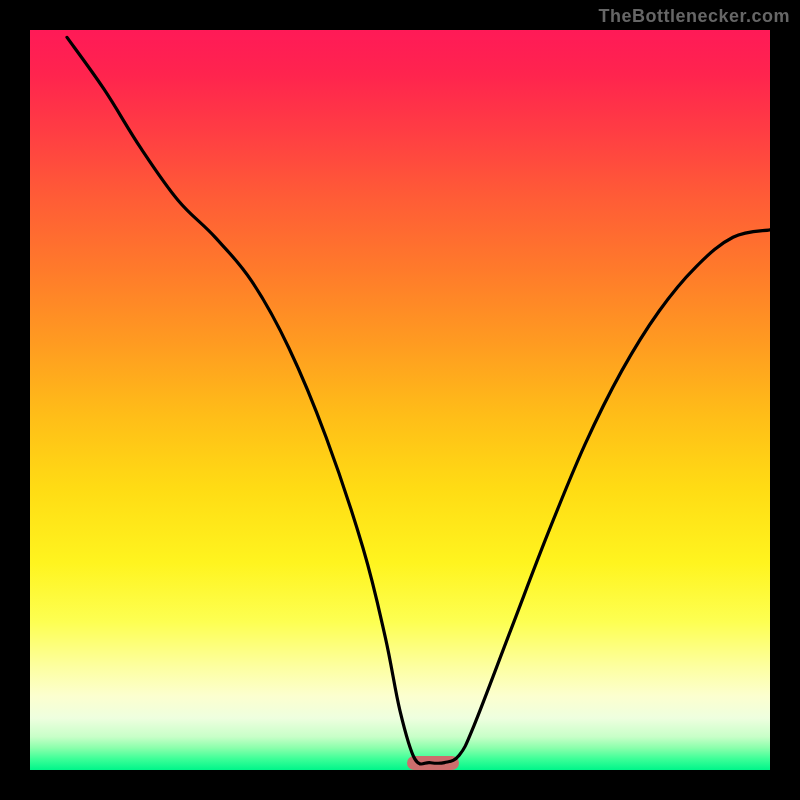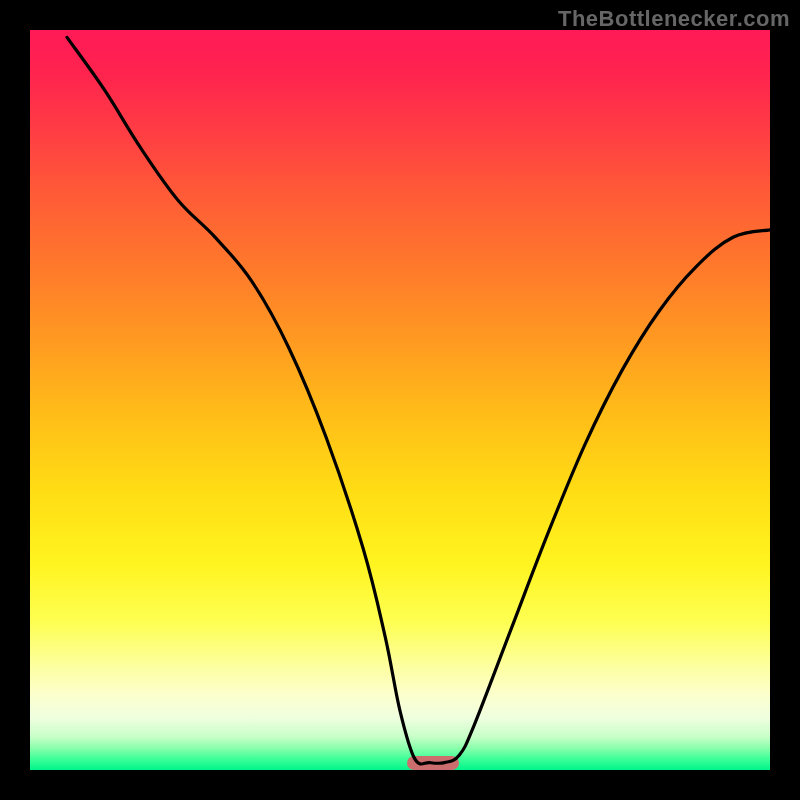--- a/index.html
+++ b/index.html
@@ -15,21 +15,21 @@
     position: absolute;
     left: 0; top: 0;
     width: 800px; height: 800px;
     background: #000;
   }
   .watermark {
     position: absolute;
     top: 6px;
     right: 10px;
     color: #666;
-    font-size: 22px;
+    font-size: 18px;
     font-weight: 600;
     letter-spacing: 0.5px;
     z-index: 10;
   }
   .plot-area {
     position: absolute;
     left: 30px;
     top: 30px;
     width: 740px;
     height: 740px;

